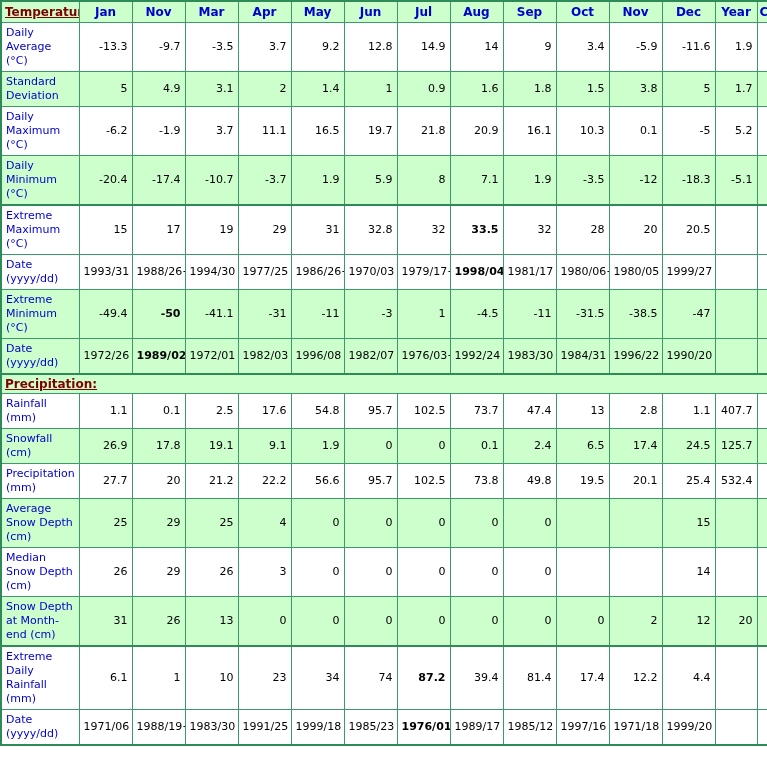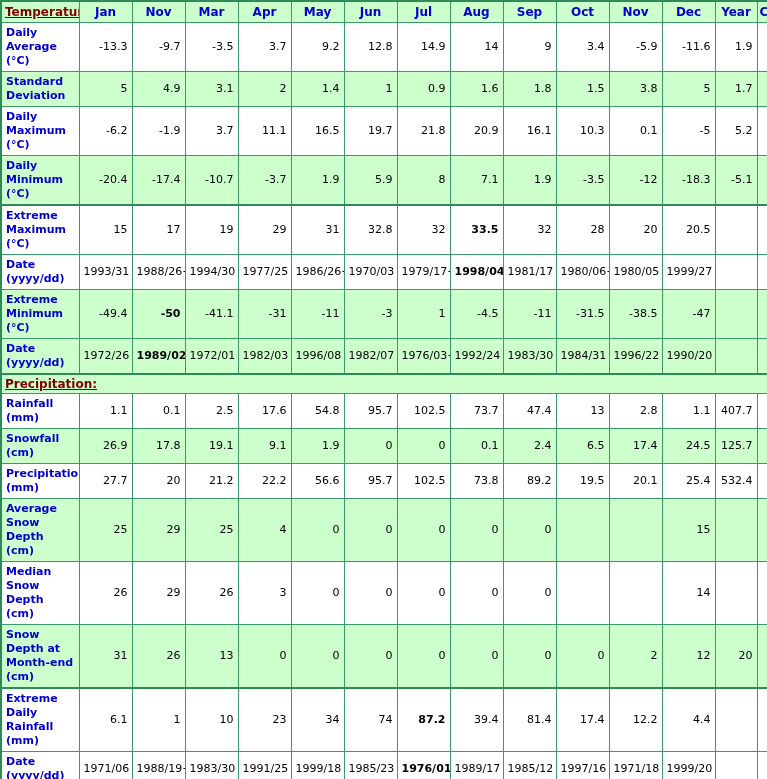--- a/index.html
+++ b/index.html
@@ -59,21 +59,21 @@
     font-size: 12px;
     text-align: left;
     padding: 2px 3px;
     border-top: 2px solid #2e8b57;
     border-bottom: 1px solid #3c9a6a;
   }
 
   
   td.rowlabel {
     color: #0000cc;
-    font-weight: bold;
+    font-weight: normal;
     font-size: 12px;
     text-align: left;
     line-height: 14px;
     padding: 2px 3px;
   }
   td.val {
     text-align: right;
     color: #000000;
     padding-right: 5px;
     font-size: 12px;
@@ -301,21 +301,21 @@
       <tr class="white">
         <td class="rowlabel">Precipitation (mm)</td>
         <td class="val">27.7</td>
         <td class="val">20</td>
         <td class="val">21.2</td>
         <td class="val">22.2</td>
         <td class="val">56.6</td>
         <td class="val">95.7</td>
         <td class="val">102.5</td>
         <td class="val">73.8</td>
-        <td class="val">89.2</td>
+        <td class="val">49.8</td>
         <td class="val">19.5</td>
         <td class="val">20.1</td>
         <td class="val">25.4</td>
         <td class="val">532.4</td>
         <td class="val">A</td>
       </tr>
       <tr class="green">
         <td class="rowlabel">Average Snow Depth (cm)</td>
         <td class="val">25</td>
         <td class="val">29</td>

